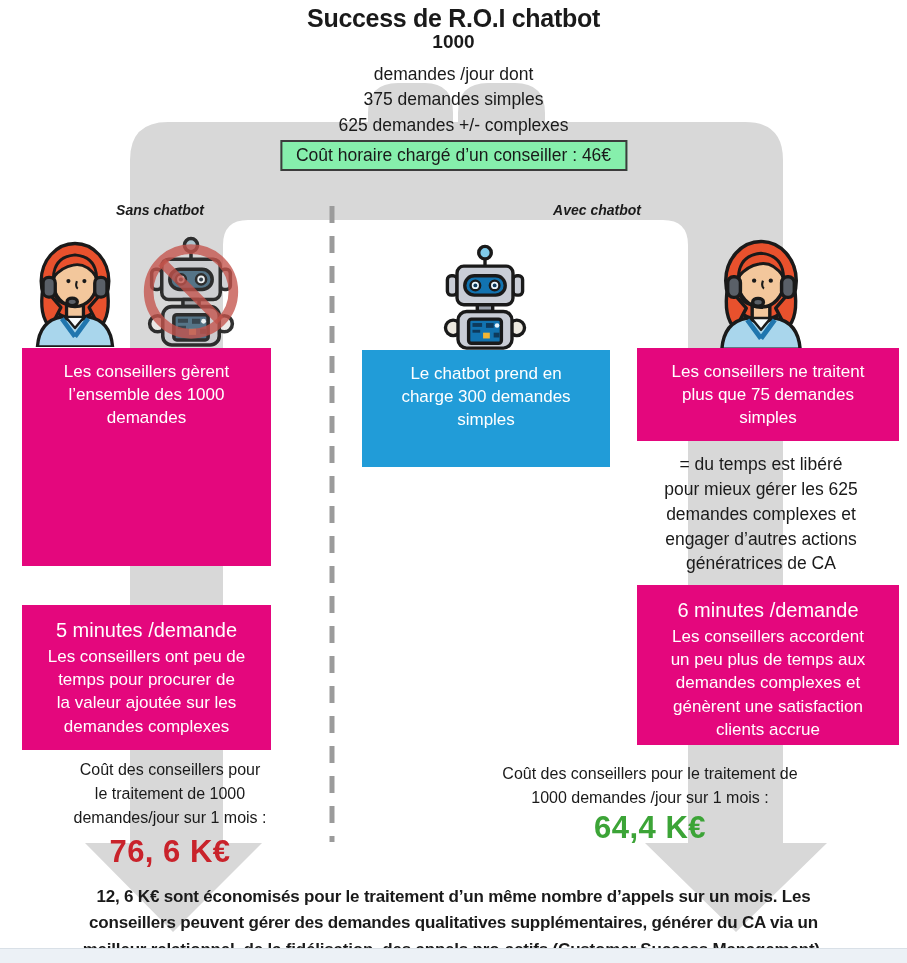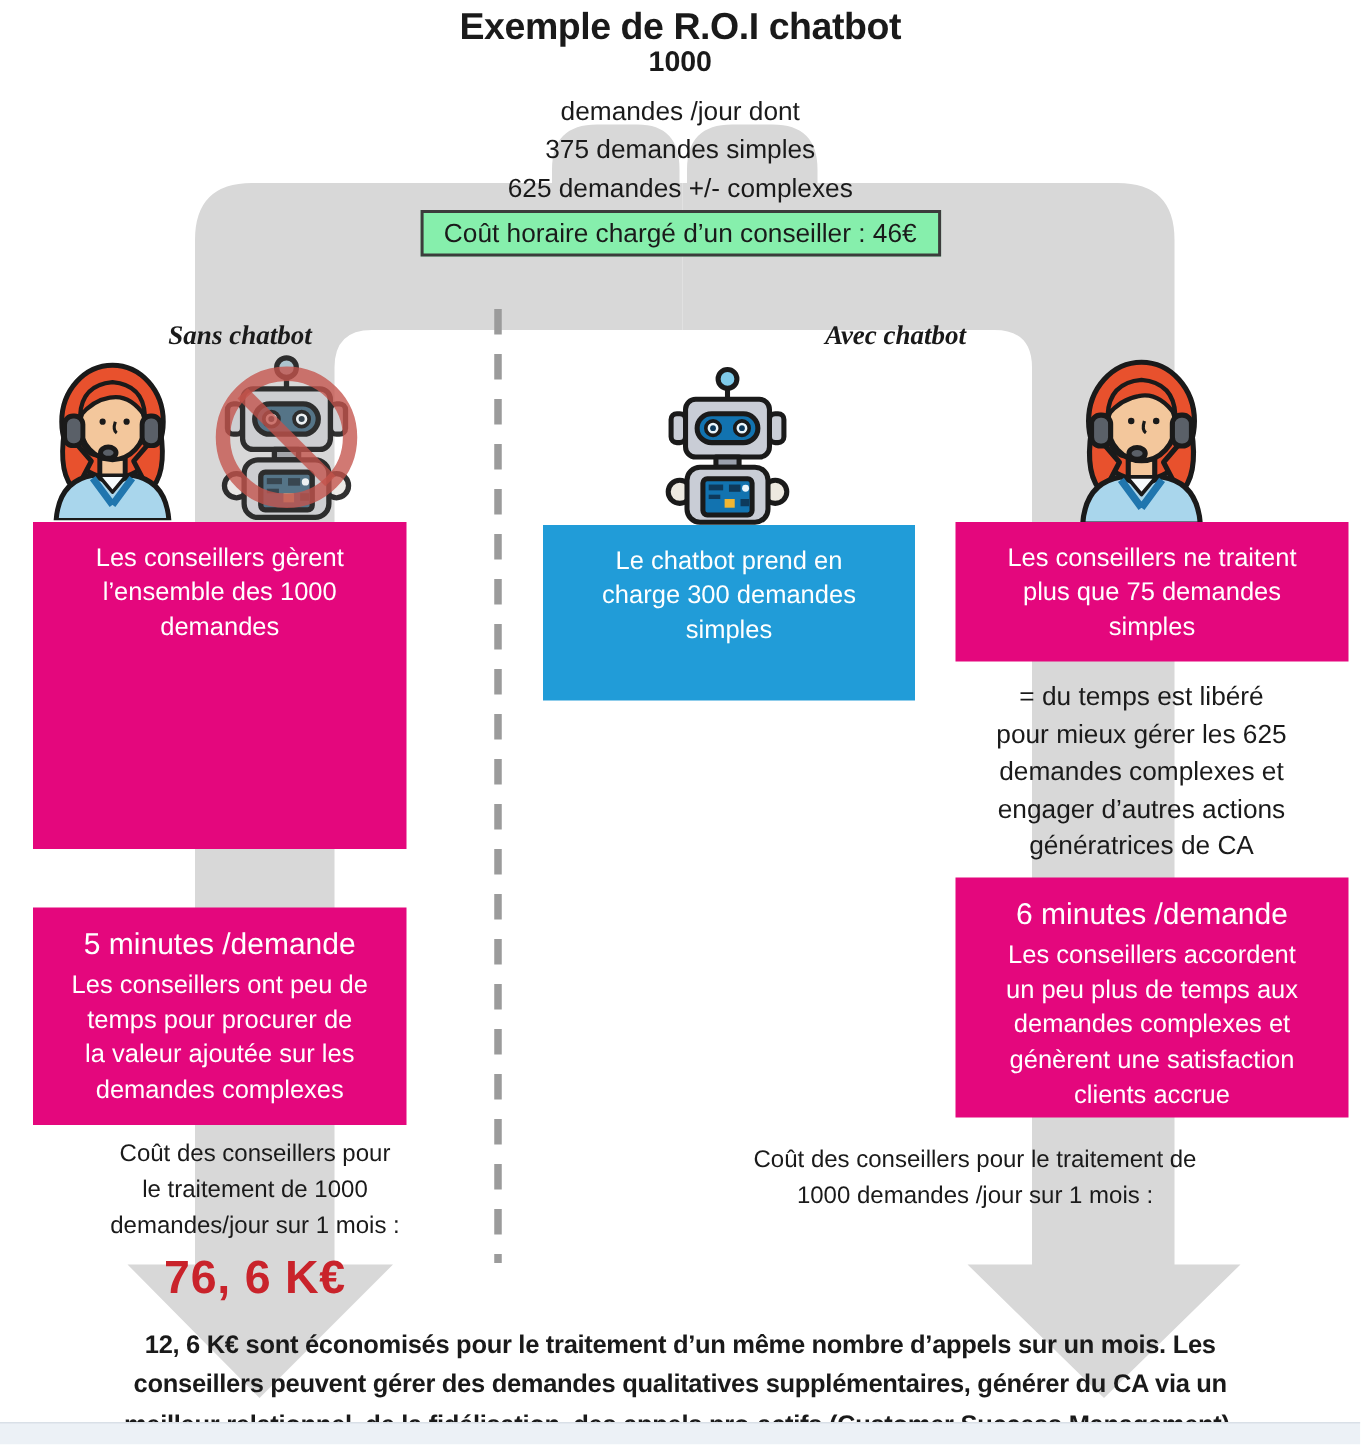--- a/index.html
+++ b/index.html
@@ -14,21 +14,21 @@
 
   .bg-svg { position:absolute; left:0; top:0; }
 
   .title       { top:4px;  left:0; width:907px; font-size:25px; font-weight:bold; letter-spacing:-0.3px; }
   .big-number  { top:31px; left:0; width:907px; font-size:19px; font-weight:bold; }
   .subtitle    { top:62px; left:0; width:907px; font-size:17.5px; line-height:1.45; }
   .cost-box    { top:140px; left:50%; transform:translateX(-50%);
                  background:#86efac; border:2px solid #3c3c3c; padding:3px 14px;
                  font-size:17.5px; white-space:nowrap; }
 
-  .col-label   { top:213px; width:240px; font-size:18px; font-weight:bold; font-style:italic;font-family:Liberation Serif, serif; }
+  .col-label   { top:202px; width:240px; font-size:14px; font-weight:bold; font-style:italic; }
   .col-label.left  { left:40px; }
   .col-label.right { left:477px; }
 
   .icon { position:absolute; }
   .icon svg { display:block; width:100%; height:100%; }
 
   .pinkbox, .bluebox {
     position:absolute; color:#ffffff; text-align:center;
     font-size:17px; line-height:1.36; padding-top:12px;
   }
@@ -122,21 +122,21 @@
           <rect x="46" y="83" width="8" height="5" fill="#0E3A5C" stroke="none"></rect>
           <circle cx="57.5" cy="85.5" r="2.4" fill="#E9F5FC" stroke="none"></circle>
           <rect x="32" y="90" width="8" height="3" fill="#0E3A5C" stroke="none"></rect>
           <rect x="43" y="93" width="7" height="6" fill="#F2B632" stroke="none"></rect>
           <rect x="54" y="93" width="6" height="5" fill="#0E3A5C" stroke="none"></rect>
         </g>
       </symbol>
     </defs>
   </svg>
 
-  <div class="abs title center">Exemple de R.O.I chatbot</div>
+  <div class="abs title center">Success de R.O.I chatbot</div>
   <div class="abs big-number center">1000</div>
   <div class="abs subtitle center pre">demandes /jour dont
 375 demandes simples
 625 demandes +/- complexes</div>
   <div class="abs cost-box">Coût horaire chargé d’un conseiller : 46€</div>
 
   <div class="abs col-label left center">Sans chatbot</div>
   <div class="abs col-label right center">Avec chatbot</div>
 
   <div class="icon" style="left:28px; top:231px; width:94px; height:119px">
@@ -197,20 +197,21 @@
 clients accrue</div>
   </div>
 
   <div class="abs cost-label left center pre">Coût des conseillers pour
 le traitement de 1000
 demandes/jour sur 1 mois :</div>
   <div class="abs cost-value left center">76, 6 K€</div>
 
   <div class="abs cost-label right center pre">Coût des conseillers  pour le traitement de
 1000 demandes /jour sur 1 mois :</div>
+  <div class="abs cost-value right center">64,4 K€</div>
 
   <div class="abs footer center pre">12, 6 K€ sont économisés pour le traitement d’un même nombre d’appels sur un mois. Les
 conseillers peuvent gérer des demandes qualitatives supplémentaires, générer du CA via un
 meilleur relationnel, de la fidélisation, des appels pro-actifs (Customer Success Management).</div>
 
   <div class="abs bottom-strip"></div>
 
 </div>
 
 </body></html>

